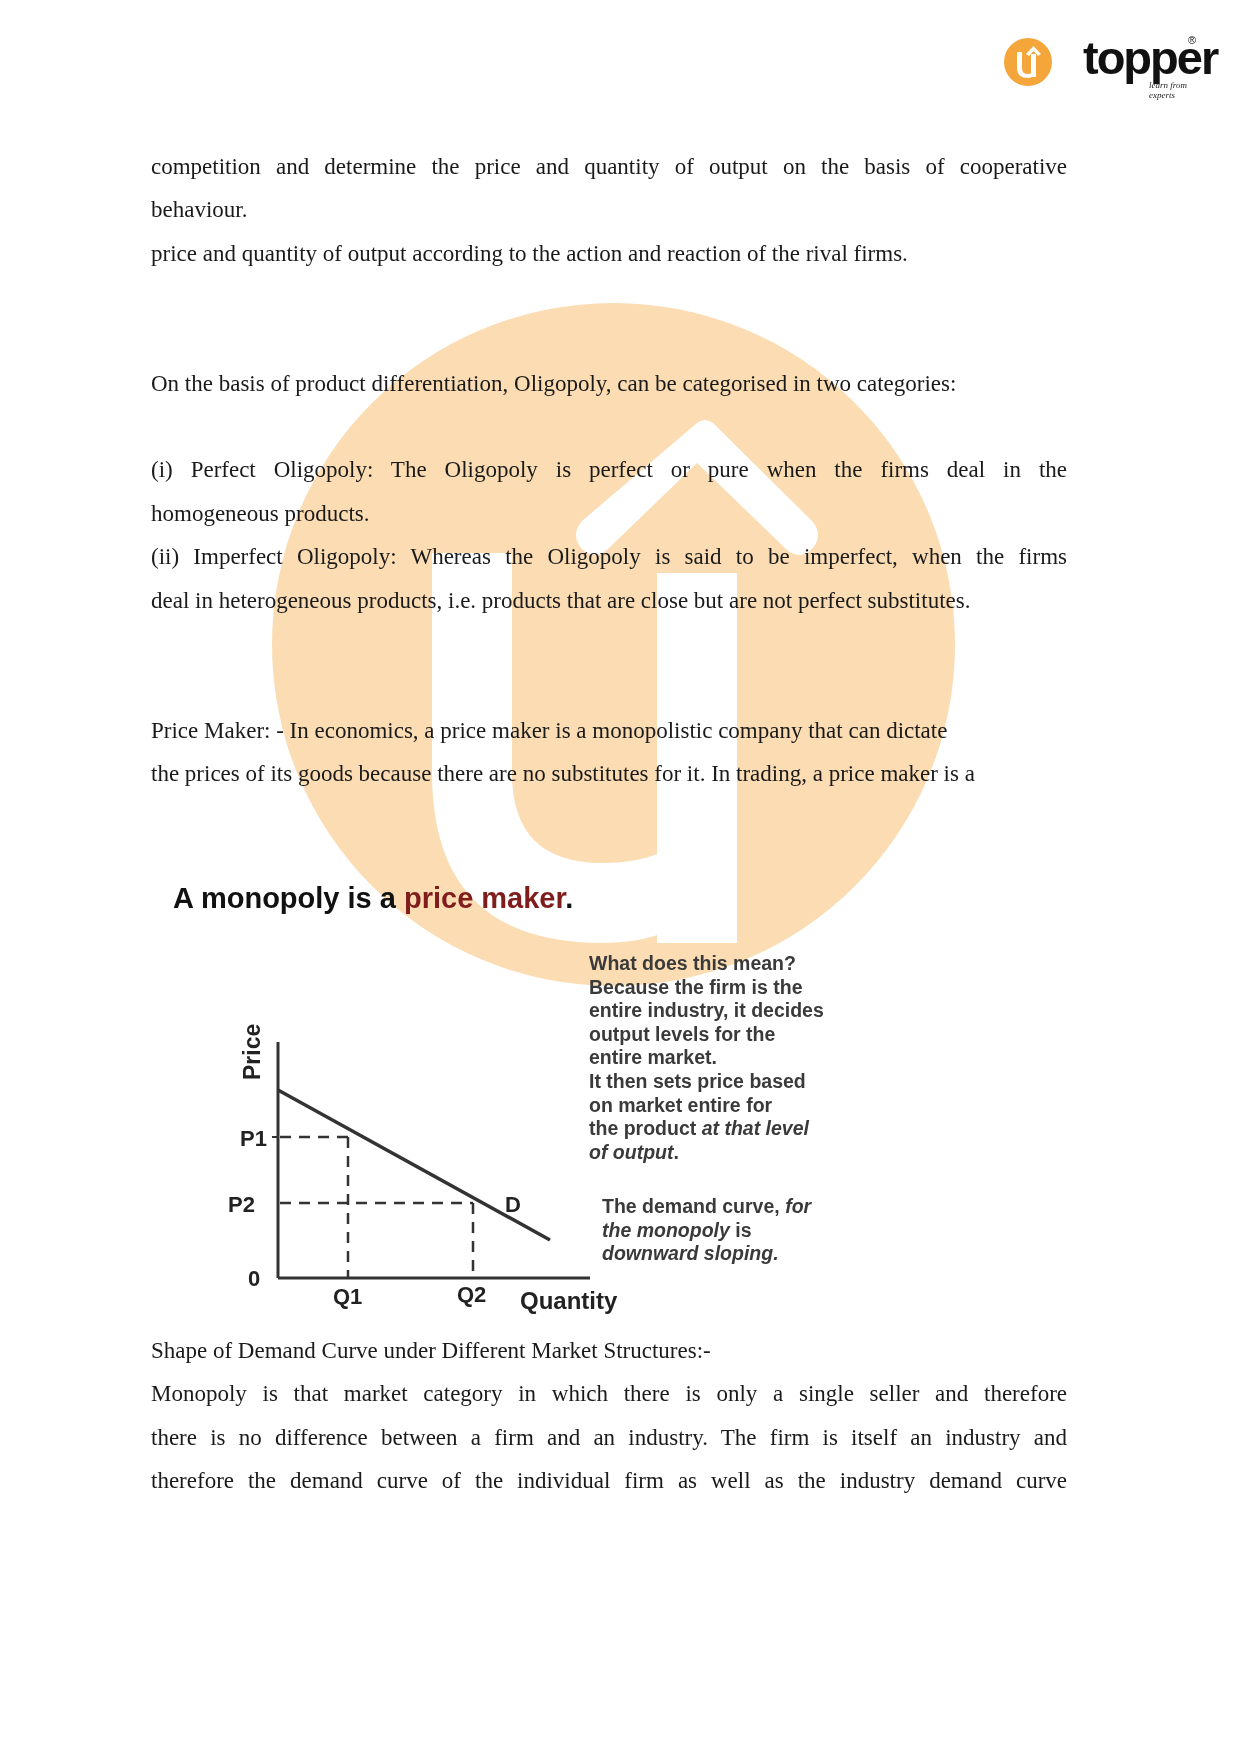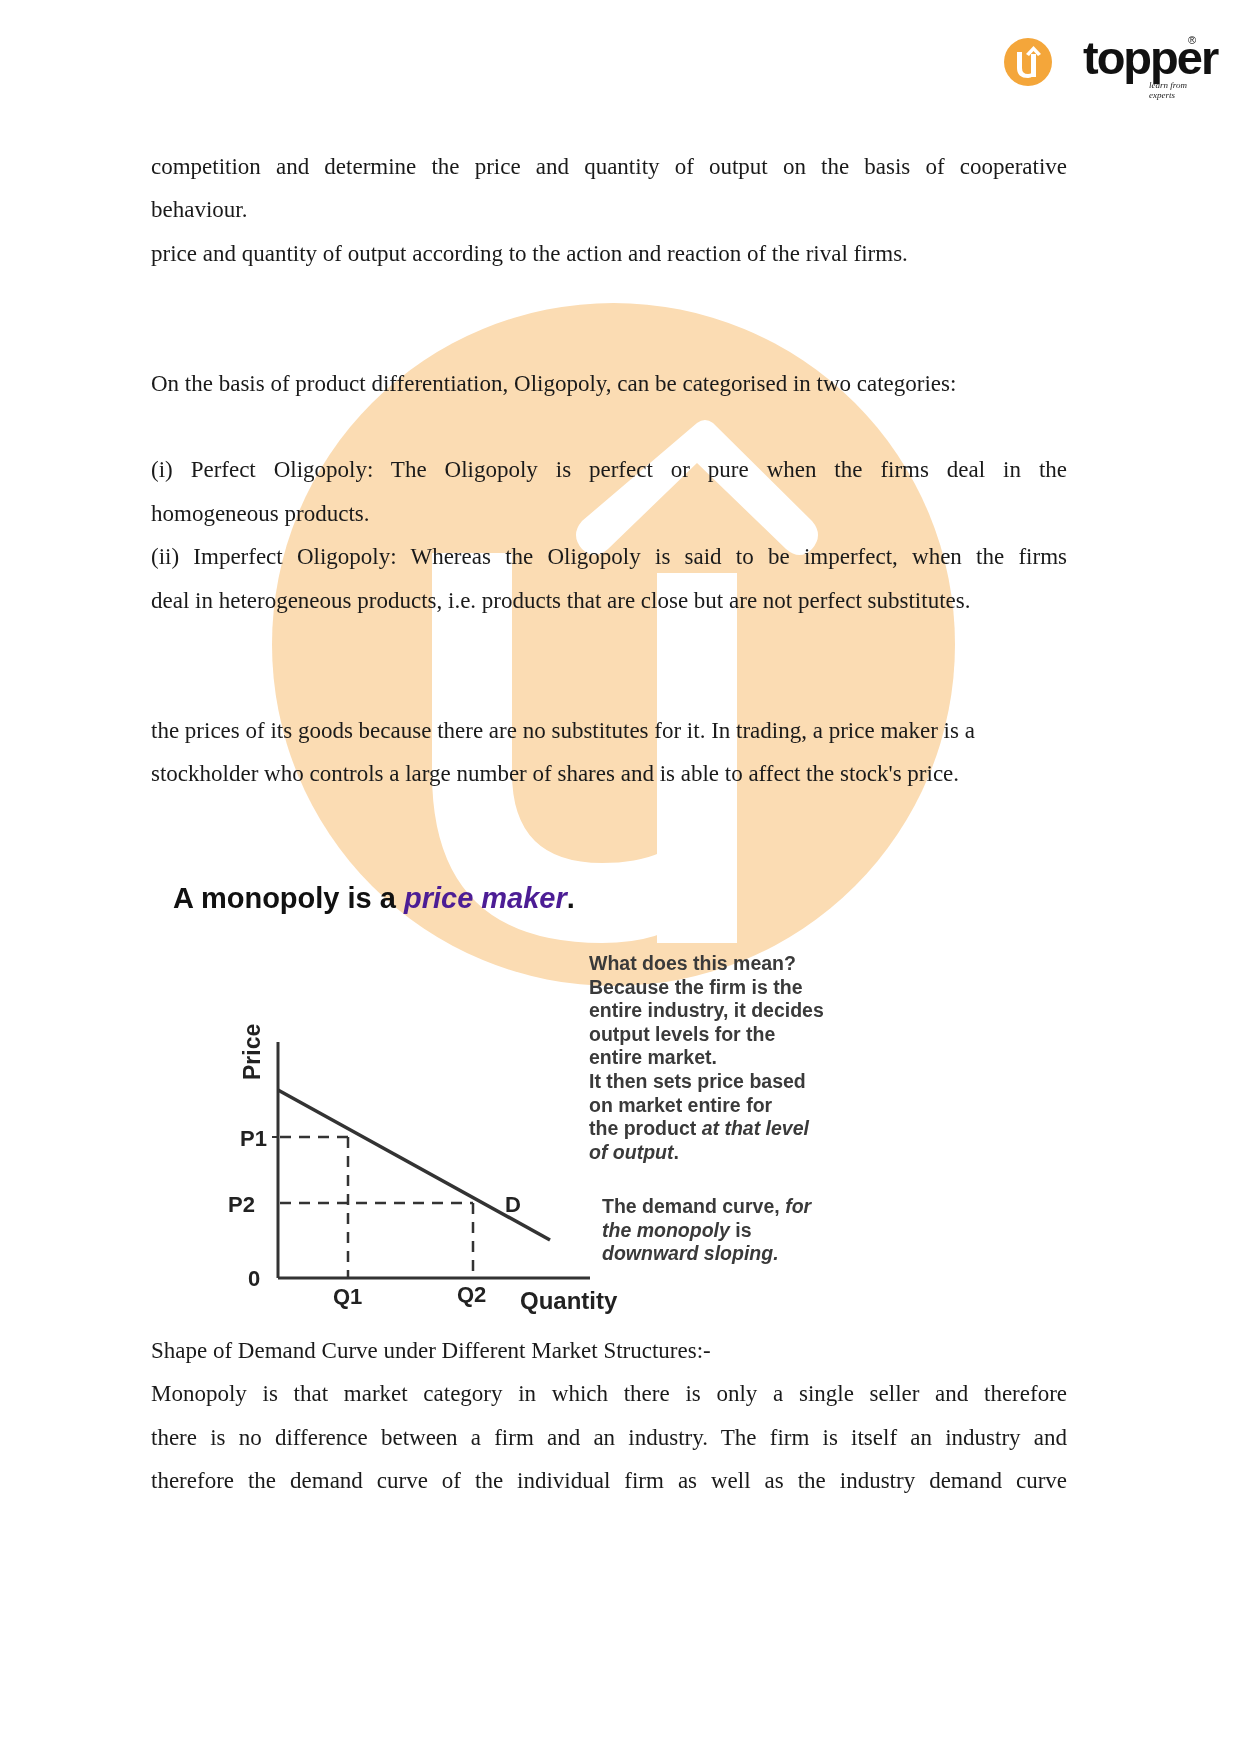--- a/index.html
+++ b/index.html
@@ -26,21 +26,21 @@
   p.justify-full { text-align: justify; text-align-last: justify; }
   .b { font-weight: normal; }
   .gap1 { height: 43px; }
 
   .para { position: absolute; left: 151px; width: 916px; z-index: 2; }
 
   
   .figure { position: absolute; left: 170px; top: 882px; width: 700px; height: 440px; z-index: 2;
             font-family: "Liberation Sans", sans-serif; }
   .fig-title { position: absolute; left: 3px; top: 0; font-size: 29px; font-weight: bold; color: #111; white-space: nowrap; }
-  .fig-title .em { font-style: italic; color: #4c1d95; }
+  .fig-title .em { color: #7f1d1d; }
   .fig-explain { position: absolute; left: 419px; top: 70px; width: 290px; font-size: 19.5px; font-weight: bold;
                  line-height: 23.6px; color: #3a3a3a; }
   .fig-explain .it { font-style: italic; }
   .fig-note { position: absolute; left: 432px; top: 313px; width: 260px; font-size: 19.5px; font-weight: bold;
               line-height: 23.6px; color: #3a3a3a; }
   .fig-note .it { font-style: italic; }
   .chart { position: absolute; left: 0; top: 0; }
   .ax-label { font-family: "Liberation Sans", sans-serif; font-weight: bold; fill: #222; }
 </style>
 </head>
@@ -79,22 +79,22 @@
 <div class="para" style="top:362px;">
   <p class="line"><span class="b">On the basis of product differentiation</span><span>, Oligopoly, can be categorised in two categories:</span></p>
   <div class="gap1"></div>
   <p class="line justify-full">(i)  Perfect Oligopoly: The Oligopoly is perfect or pure when the firms deal in the</p>
   <p class="line">homogeneous products.</p>
   <p class="line justify-full">(ii) Imperfect Oligopoly: Whereas the Oligopoly is said to be imperfect, when the firms</p>
   <p class="line">deal in heterogeneous products, i.e. products that are close but are not perfect substitutes.</p>
 </div>
 
 <div class="para" style="top:709px;">
+  <p class="line"><span class="b">Price Maker:</span><span> - In economics, a price maker is a monopolistic company that can dictate</span></p>
   <p class="line">the prices of its goods because there are no substitutes for it. In trading, a price maker is a</p>
-  <p class="line">stockholder who controls a large number of shares and is able to affect the stock's price.</p>
 </div>
 
 <div class="figure">
   <div class="fig-title"><span>A monopoly is a </span><span class="em">price maker</span><span>.</span></div>
 
   <div class="fig-explain">
     <div>What does this mean?</div>
     <div>Because the firm is the</div>
     <div>entire industry, it decides</div>
     <div>output levels for the</div>

